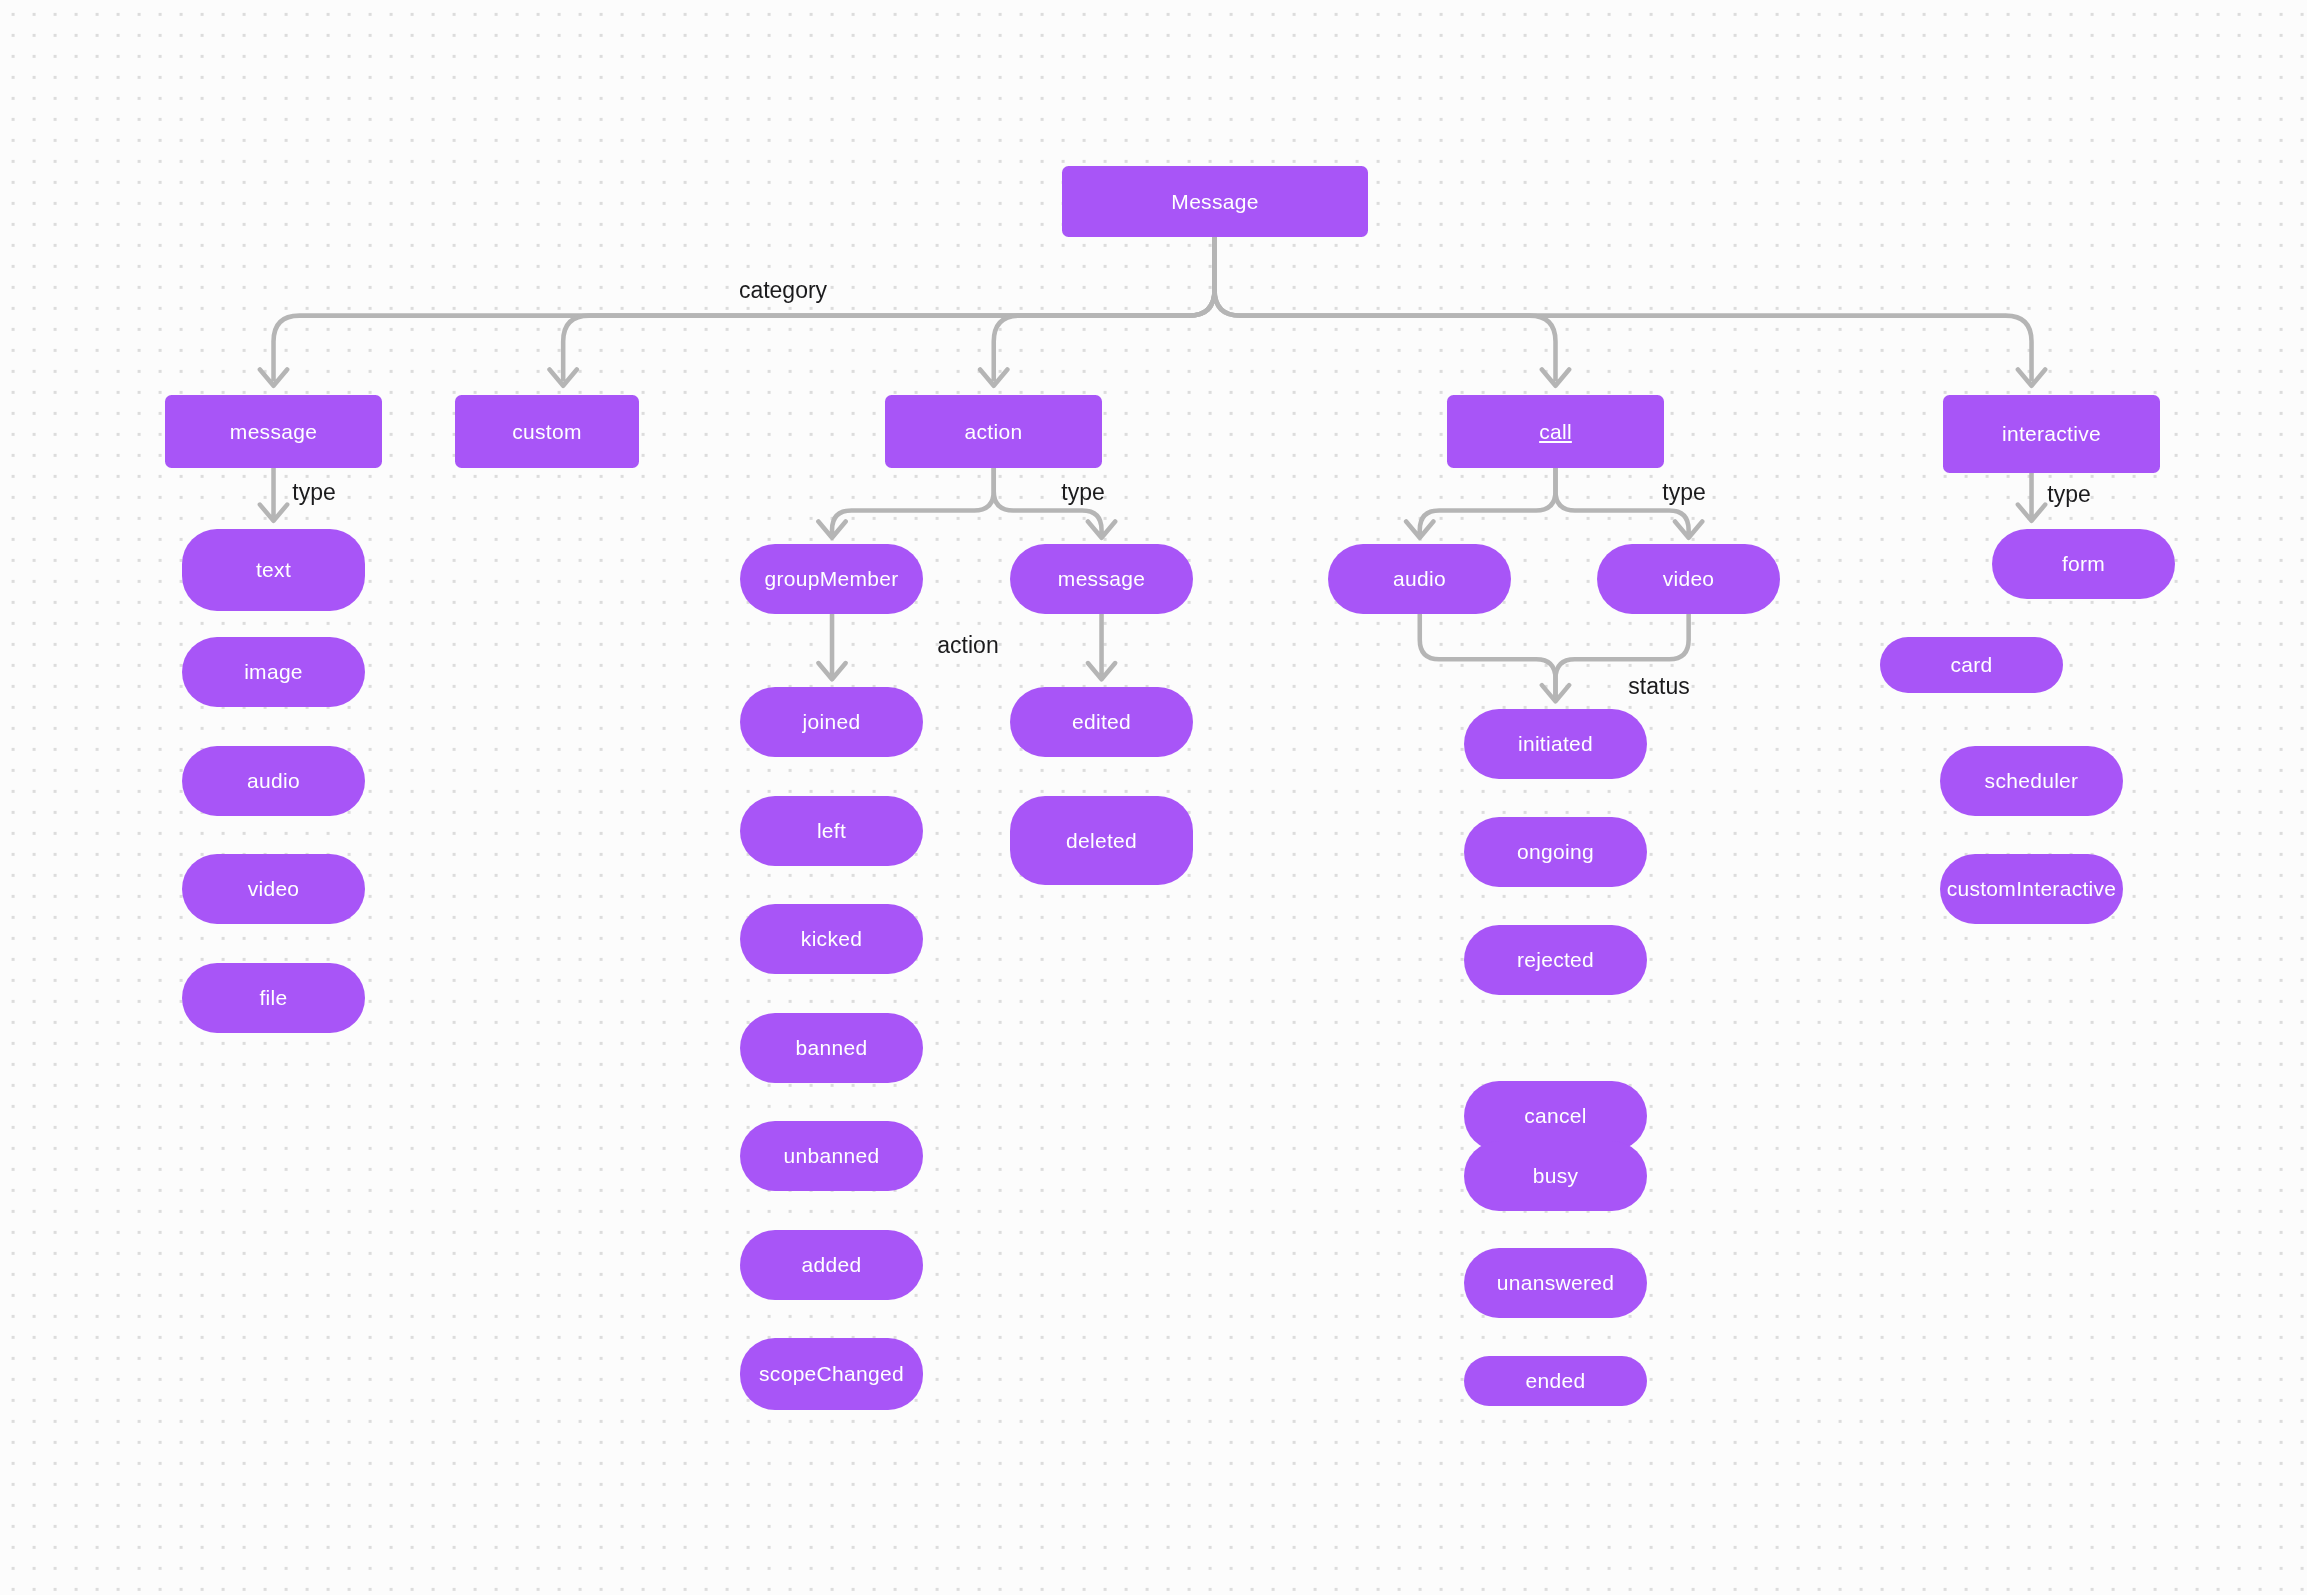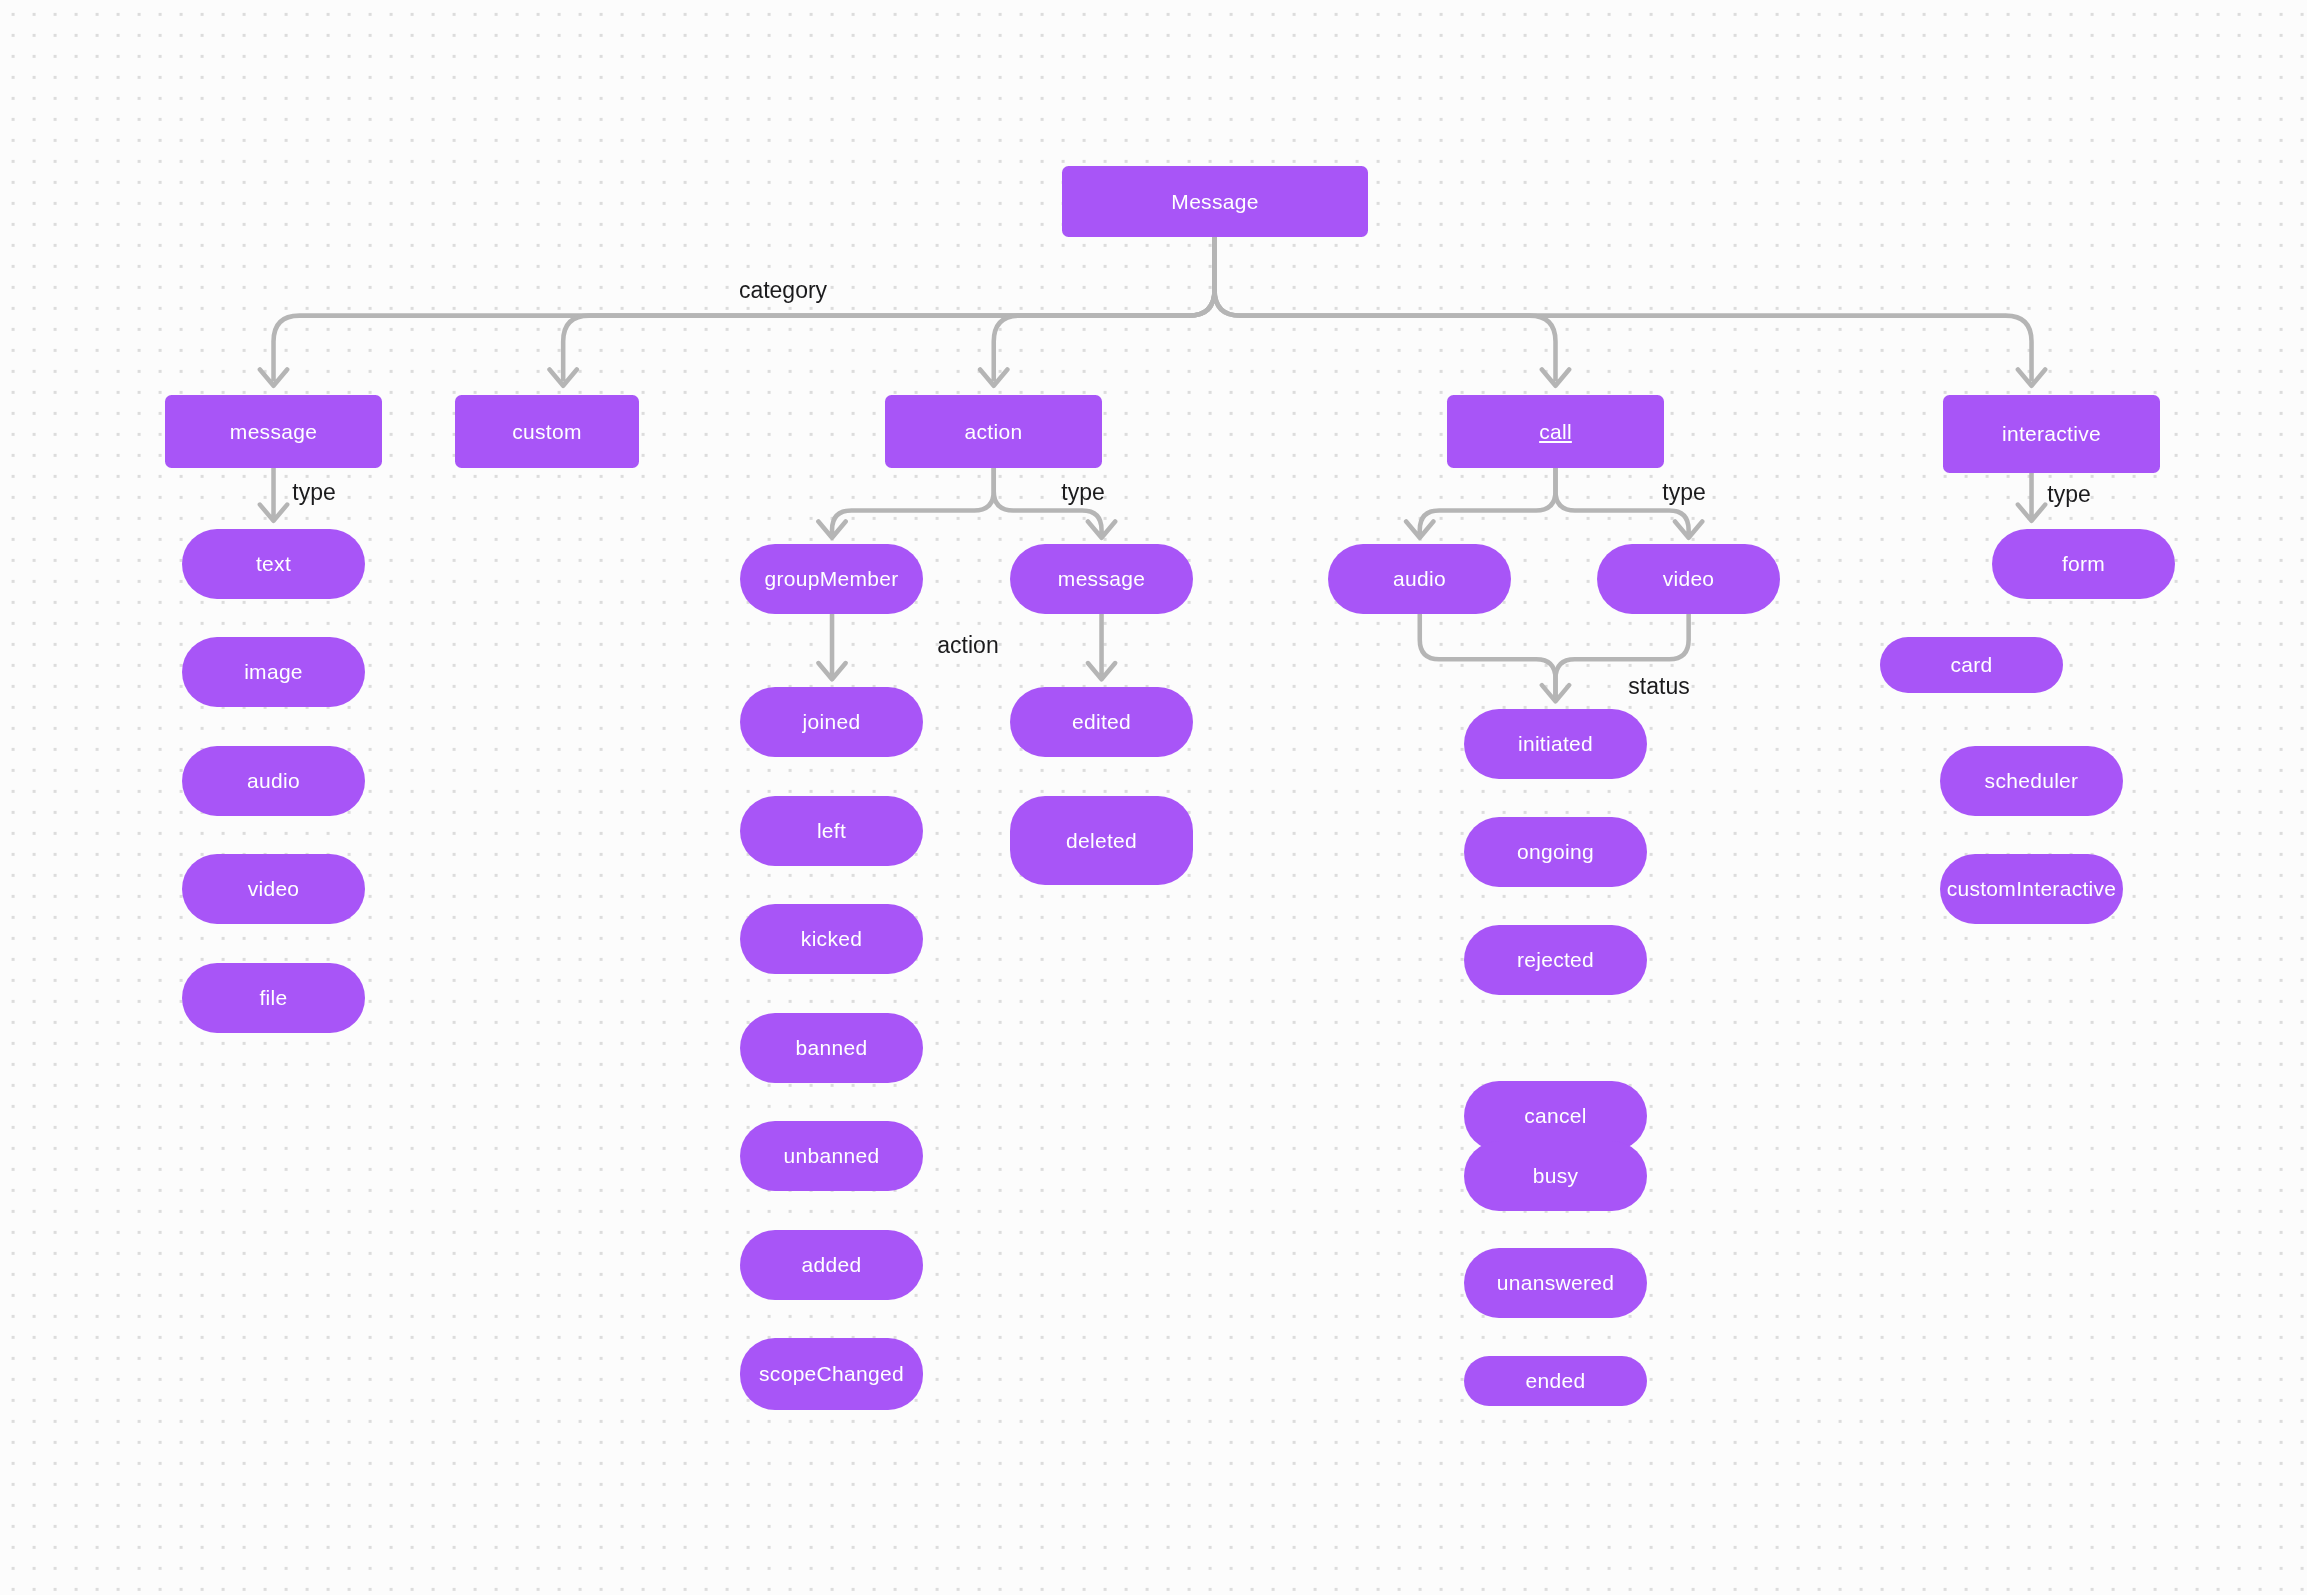--- a/index.html
+++ b/index.html
@@ -71,21 +71,21 @@
       <div class="node box" style="left: 1062px; top: 166px; width: 306px; height: 71px;">Message</div>
       <div class="node box" style="left: 165px; top: 395px; width: 217px; height: 73px;">message</div>
       <div class="node box" style="left: 455px; top: 395px; width: 184px; height: 73px;">custom</div>
       <div class="node box" style="left: 885px; top: 395px; width: 217px; height: 73px;">action</div>
       <div class="node box" style="left: 1447px; top: 395px; width: 217px; height: 73px; text-decoration: underline;">call</div>
       <div class="node box" style="left: 1923px; top: 395px; width: 217px; height: 78px; margin-left: 20px;">interactive</div>
       <div class="node pill" style="left: 740px; top: 544px; width: 183px; height: 70px;">groupMember</div>
       <div class="node pill" style="left: 1010px; top: 544px; width: 183px; height: 70px;">message</div>
       <div class="node pill" style="left: 1328px; top: 544px; width: 183px; height: 70px;">audio</div>
       <div class="node pill" style="left: 1597px; top: 544px; width: 183px; height: 70px;">video</div>
-      <div class="node pill" style="left: 182px; top: 529px; width: 183px; height: 70px;">text</div>
+      <div class="node pill" style="left: 182px; top: 529px; width: 183px; height: 82px;">text</div>
       <div class="node pill" style="left: 182px; top: 637px; width: 183px; height: 70px;">image</div>
       <div class="node pill" style="left: 182px; top: 746px; width: 183px; height: 70px;">audio</div>
       <div class="node pill" style="left: 182px; top: 854px; width: 183px; height: 70px;">video</div>
       <div class="node pill" style="left: 182px; top: 963px; width: 183px; height: 70px;">file</div>
       <div class="node pill" style="left: 1992px; top: 529px; width: 183px; height: 70px;">form</div>
       <div class="node pill" style="left: 1880px; top: 637px; width: 183px; height: 56px;">card</div>
       <div class="node pill" style="left: 1940px; top: 746px; width: 183px; height: 70px;">scheduler</div>
       <div class="node pill" style="left: 1940px; top: 854px; width: 183px; height: 70px;">customInteractive</div>
       <div class="node pill" style="left: 740px; top: 687px; width: 183px; height: 70px;">joined</div>
       <div class="node pill" style="left: 740px; top: 796px; width: 183px; height: 70px;">left</div>

